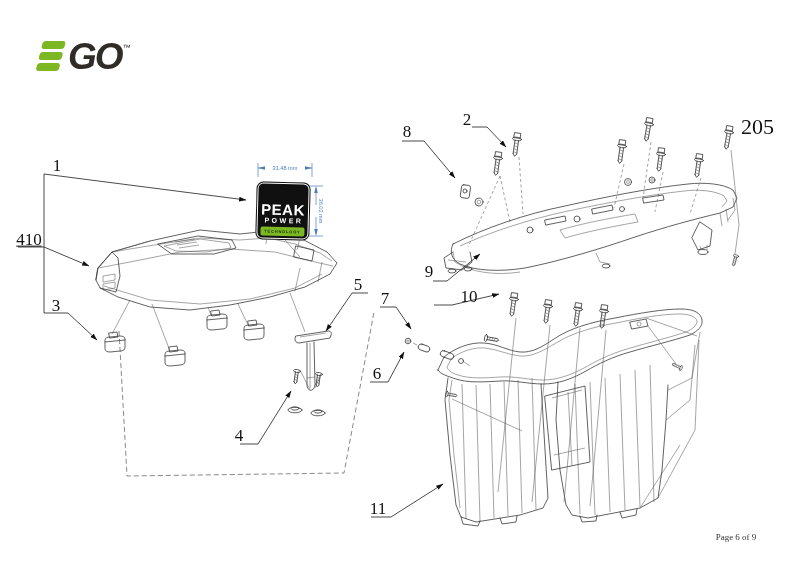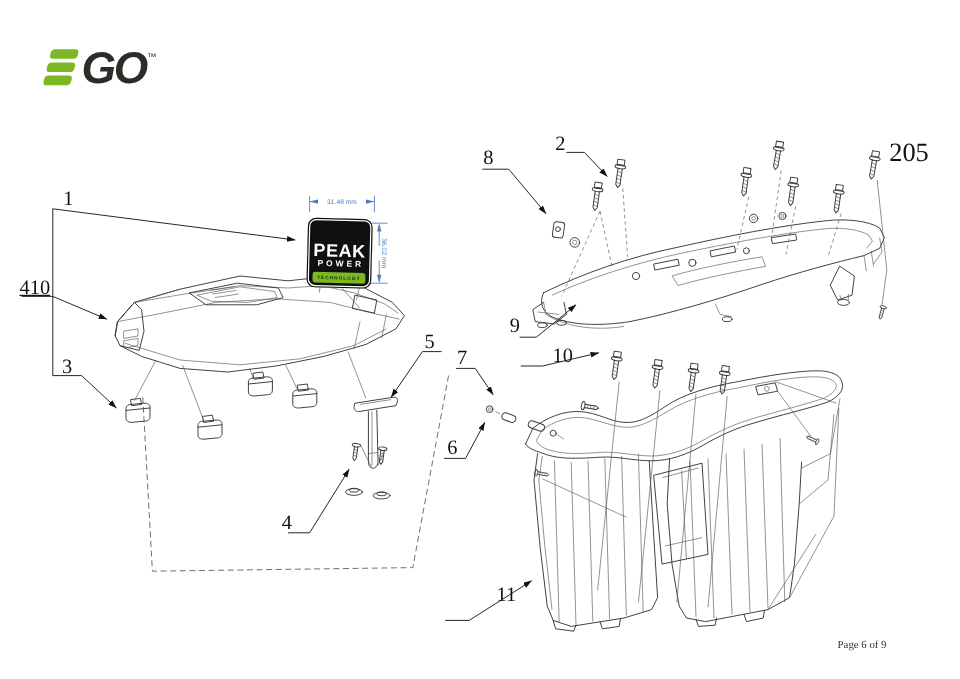--- a/index.html
+++ b/index.html
@@ -10,21 +10,21 @@
   .logo-go{font-family:"Liberation Sans",sans-serif;font-weight:900;font-style:italic;
            font-size:37px;line-height:30px;letter-spacing:-2px;color:#2f2b27;margin-left:2px;}
   .logo-tm{font-family:"Liberation Sans",sans-serif;font-size:8px;color:#2f2b27;
            position:relative;top:-20px;left:1px;}
   
   .info{position:absolute;left:612px;top:35px;width:186px;
         font-size:12.5px;line-height:12.9px;white-space:nowrap;}
   
   .num205{position:absolute;left:724px;top:114px;width:50px;text-align:right;
           font-size:22px;}
-  .pagenum{position:absolute;left:698px;top:532px;width:76px;text-align:left;
+  .pagenum{position:absolute;left:698px;top:532px;width:76px;text-align:center;
            font-size:9px;color:#333;}
   
   .callout{position:absolute;transform:translate(-50%,-55%);font-size:17px;
            line-height:17px;color:#111;}
   
   .peak-label{position:absolute;left:256px;top:182px;width:54px;height:58px;
       background:#101010;border-radius:7px;box-shadow:inset 0 0 0 1px #101010, inset 0 0 0 2px #ffffff;
       display:flex;flex-direction:column;align-items:center;justify-content:flex-end;
       padding-bottom:4px;box-sizing:border-box;transform:rotate(1.5deg);}
   .peak-line1{font-family:"Liberation Sans",sans-serif;font-weight:900;font-size:15px;
@@ -248,14 +248,14 @@
     <div class="callout" style="left: 29px; top: 240px; text-decoration: underline;">410</div>
     <div class="callout" style="left: 56px; top: 306px;">3</div>
     <div class="callout" style="left: 239px; top: 436px;">4</div>
     <div class="callout" style="left: 358px; top: 285px;">5</div>
     <div class="callout" style="left: 377px; top: 374px;">6</div>
     <div class="callout" style="left: 385px; top: 299px;">7</div>
     <div class="callout" style="left: 407px; top: 132px;">8</div>
     <div class="callout" style="left: 467px; top: 120px;">2</div>
     <div class="callout" style="left: 429px; top: 272px;">9</div>
     <div class="callout" style="left: 429px; top: 297px; margin-left: 40px;">10</div>
-    <div class="callout" style="left: 378px; top: 496px; margin-left: 44px;">11</div>
+    <div class="callout" style="left: 378px; top: 509px;">11</div>
   </div>
 
 </body></html>

